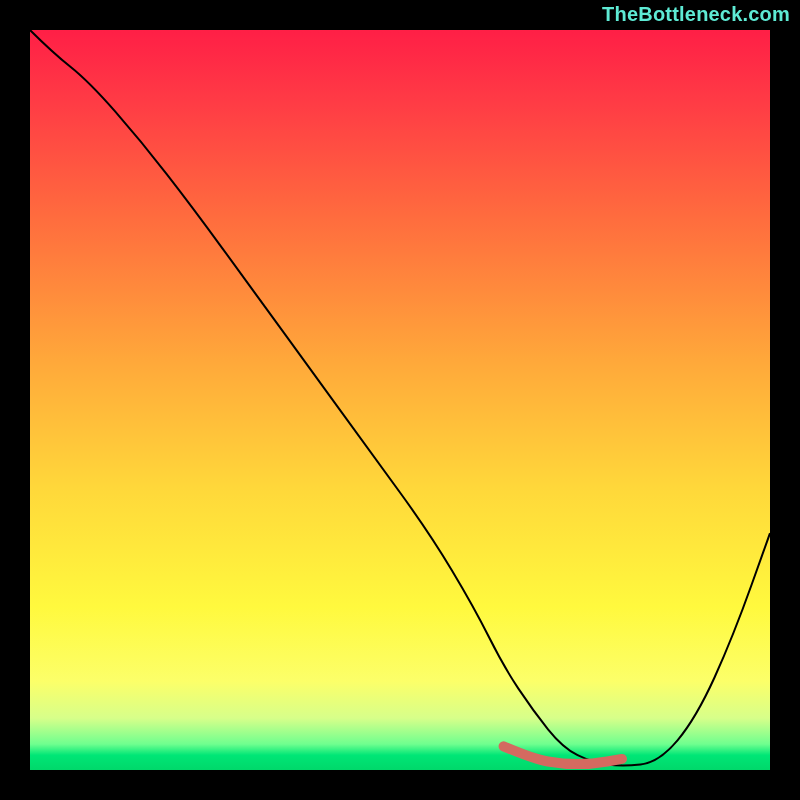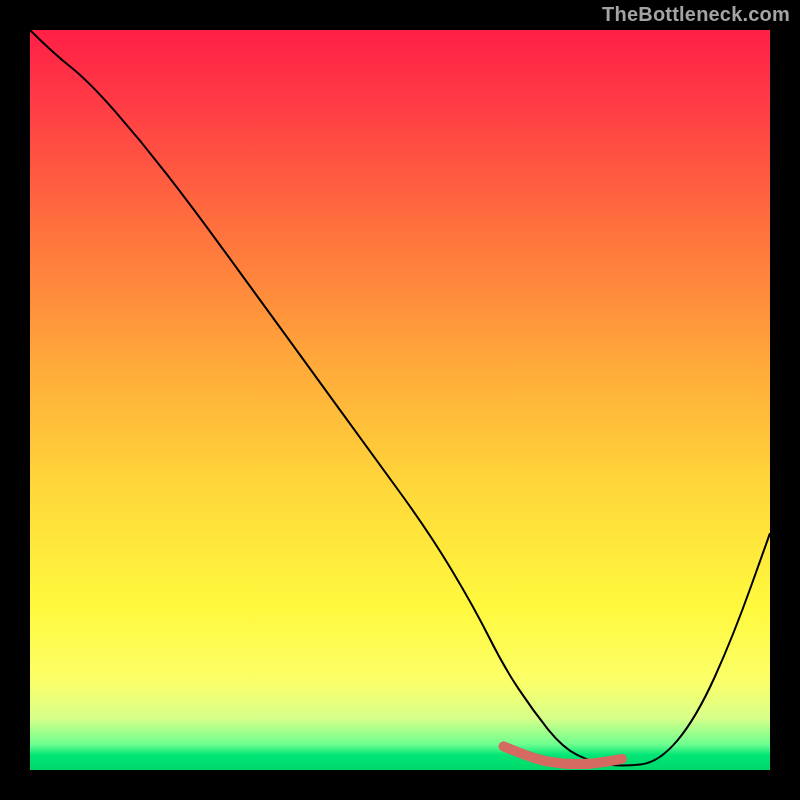--- a/index.html
+++ b/index.html
@@ -8,21 +8,21 @@
     width: 800px;
     height: 800px;
     background: #000;
     font-family: Arial, Helvetica, sans-serif;
     overflow: hidden;
   }
   .watermark {
     position: absolute;
     top: 3px;
     right: 10px;
-    color: #a3a3a3;
+    color: #5eead4;
     font-size: 20px;
     font-weight: bold;
     letter-spacing: 0.2px;
     z-index: 10;
   }
   .plot-area {
     position: absolute;
     left: 30px;
     top: 30px;
     width: 740px;

